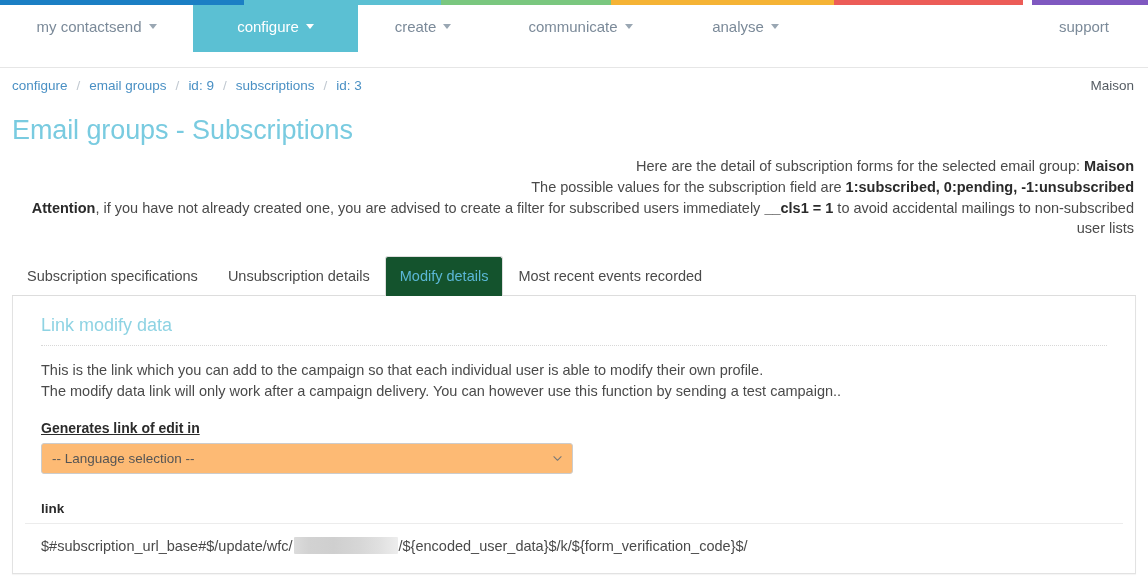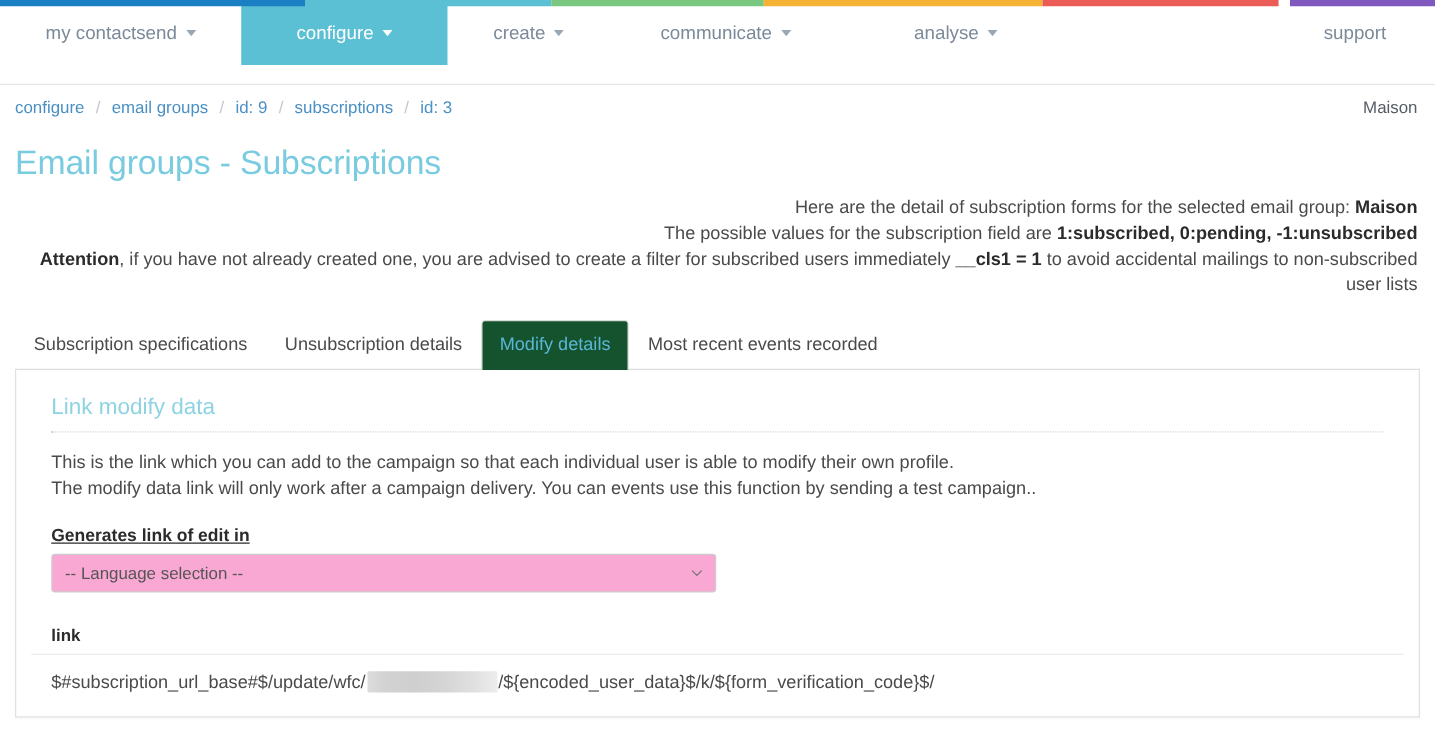--- a/index.html
+++ b/index.html
@@ -62,21 +62,21 @@
   .nav-item.active {
     background: #5bc0d3;
     color: #ffffff;
   }
   .nav-item.active .caret { border-top-color: #ffffff; }
 
   .nav-item-my    { width: 193px; }
   .nav-item-conf  { width: 165px; }
   .nav-item-create{ width: 130px; }
   .nav-item-comm  { width: 185px; }
-  .nav-item-analyse { width: 145px; justify-content: flex-end; }
+  .nav-item-analyse { width: 145px; }
 
   .nav-spacer { flex: 1 1 auto; }
   .nav-item-support { width: 128px; }
 
   
   .breadcrumb-bar {
     height: 35px;
     display: flex;
     align-items: center;
     padding: 0 14px 0 12px;
@@ -188,21 +188,21 @@
   }
   select.lang-select {
     -webkit-appearance: none;
     -moz-appearance: none;
     appearance: none;
     width: 100%;
     height: 31px;
     font-size: 13.5px;
     font-family: "Liberation Sans", sans-serif;
     color: #555555;
-    background: #f9a8d4;
+    background: #fdba74;
     border: 1px solid #cccccc;
     border-radius: 3px;
     padding: 0 28px 0 10px;
     line-height: 29px;
     cursor: pointer;
     outline: none;
   }
   .select-chevron {
     position: absolute;
     right: 11px;
@@ -327,21 +327,21 @@
     <div class="tab">Most recent events recorded</div>
   </div>
 </div>
 
 <div class="panel">
   <h2 class="panel-title">Link modify data</h2>
   <hr class="dotted-rule">
 
   <div class="panel-body">
     <p class="body-line">This is the link which you can add to the campaign so that each individual user is able to modify their own profile.</p>
-    <p class="body-line">The modify data link will only work after a campaign delivery. You can events use this function by sending a test campaign..</p>
+    <p class="body-line">The modify data link will only work after a campaign delivery. You can however use this function by sending a test campaign..</p>
 
     <div class="field-label">Generates link of edit in</div>
 
     <div class="select-wrap">
       <select class="lang-select">
         <option>-- Language selection --</option>
       </select>
       <svg class="select-chevron" viewBox="0 0 10 10">
         <path d="M1 3 L5 7 L9 3" stroke="#777777" stroke-width="1.2" fill="none" stroke-linecap="round" stroke-linejoin="round"></path>
       </svg>

